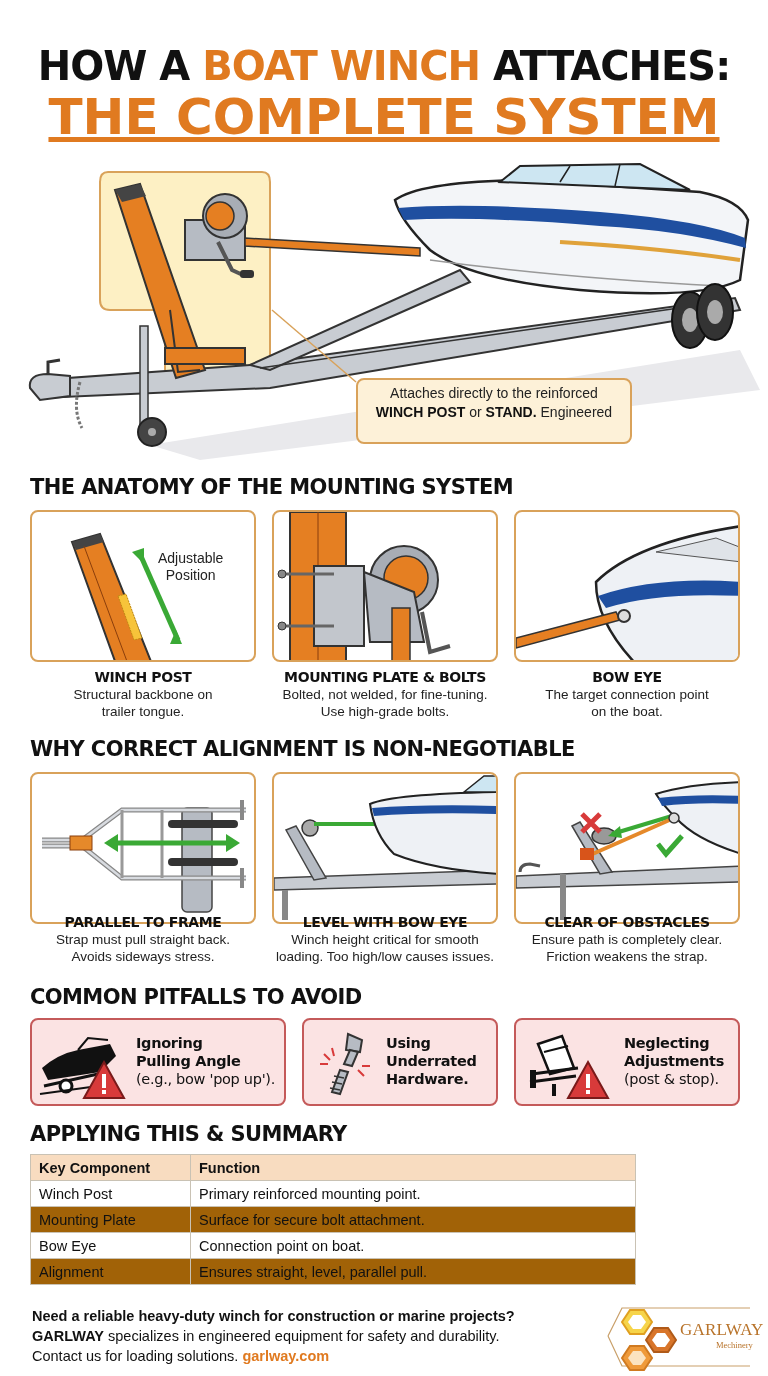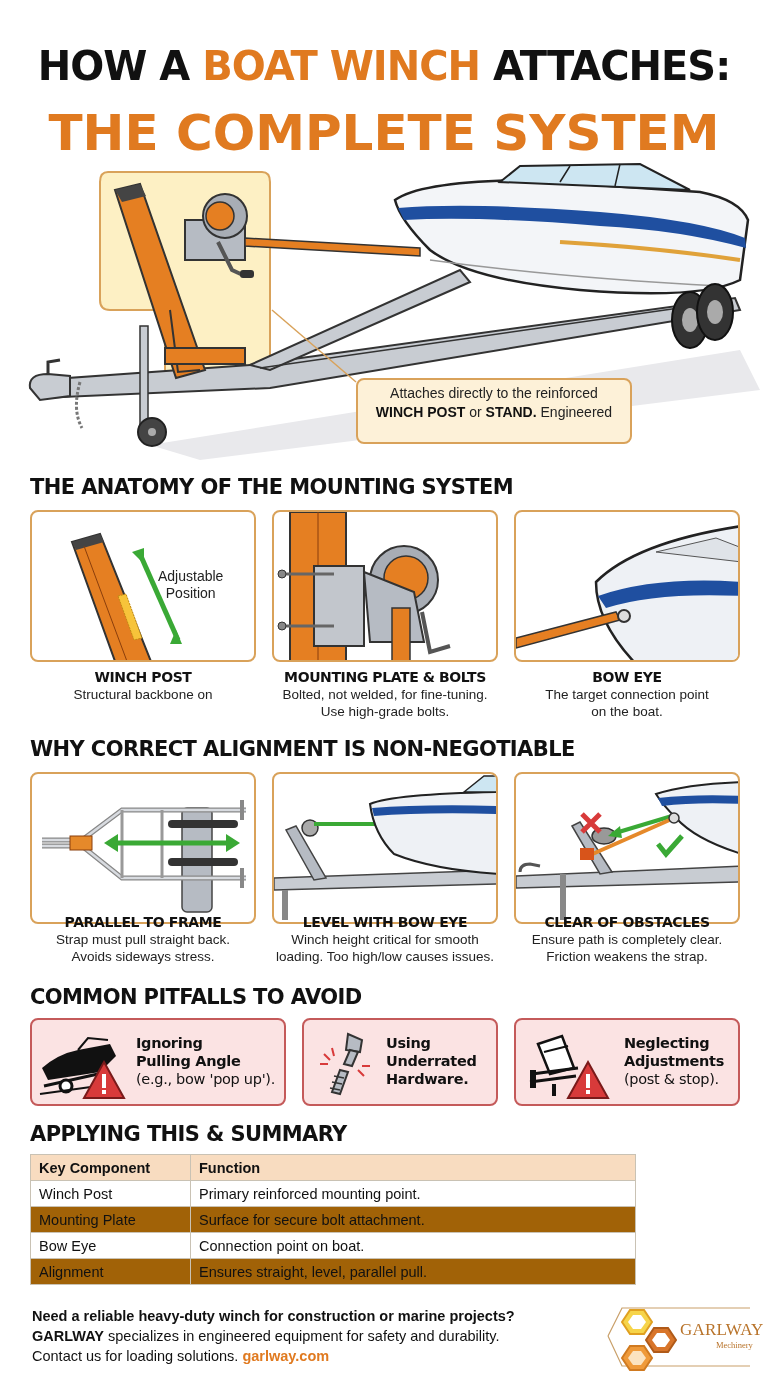--- a/index.html
+++ b/index.html
@@ -1,21 +1,21 @@
 <!DOCTYPE html>
 <html><head>
   <meta charset="utf-8">
   <style>
     * { box-sizing: border-box; margin: 0; padding: 0; }
     html, body { width: 768px; height: 1376px; background: #ffffff; overflow: hidden; }
     body { font-family: "Liberation Sans", "DejaVu Sans", sans-serif; color: #111; position: relative; }
 
     .title { position: absolute; left: 0; width: 768px; text-align: center; font-family: "DejaVu Sans", sans-serif; font-weight: bold; letter-spacing: -1px; margin-top: 8px; }
     .title.l1 { top: 35px; font-size: 40px; color: #111; }
-    .title.l2 { top: 96px; font-size: 50px; color: #e07a20; letter-spacing: 0px; }
+    .title.l2 { top: 80px; font-size: 50px; color: #e07a20; letter-spacing: 0px; text-decoration: underline; }
     .orange { color: #e07a20; }
 
     
     .hero { position: absolute; left: 0; top: 160px; width: 768px; height: 300px; }
     .hero svg { position: absolute; left: 0; top: 0; }
     .callout { position: absolute; left: 356px; top: 378px; width: 276px; height: 66px; background: #fdf1d8; border: 2px solid #d9a25a; border-radius: 8px; text-align: center; font-size: 14px; line-height: 19px; color: #222; padding-top: 4px; }
     .callout b { font-weight: bold; color: #111; }
 
     .section-h { position: absolute; left: 30px; font-family: "DejaVu Sans", sans-serif; font-weight: bold; font-size: 21px; letter-spacing: -0.6px; color: #111; }
 
@@ -109,21 +109,21 @@
 <div class="panel" style="left:30px; top:510px;">
   <svg width="226" height="152">
     <path d="M40 30 L68 22 L120 152 L84 152 Z" fill="#e57f22" stroke="#333" stroke-width="2"></path>
     <path d="M40 30 L68 22 L72 30 L44 38 Z" fill="#444"></path>
     <path d="M52 34 L96 152" stroke="#8a3e0c" stroke-width="1"></path>
     <path d="M86 84 L94 82 L110 126 L102 128 Z" fill="#f7c43a" stroke="#c28a14" stroke-width="1" stroke-dasharray="2 1"></path>
     <path d="M108 42 L146 128" stroke="#3aa935" stroke-width="5"></path>
     <path d="M100 40 L112 36 L112 52 Z" fill="#3aa935"></path>
     <path d="M150 132 L138 132 L144 118 Z" fill="#3aa935"></path>
   </svg>
-  <div style="position:absolute; left:126px; top:56px; text-align:center; font-size:14px; line-height:17px; color:#222;">
+  <div style="position:absolute; left:126px; top:38px; text-align:center; font-size:14px; line-height:17px; color:#222;">
     <div>Adjustable</div>
     <div>Position</div>
   </div>
 </div>
 <div class="panel" style="left:272px; top:510px;">
   <svg width="226" height="152">
     <rect x="16" y="0" width="56" height="152" fill="#e57f22" stroke="#333" stroke-width="2"></rect>
     <line x1="44" y1="0" x2="44" y2="152" stroke="#8a3e0c" stroke-width="1"></line>
     <rect x="40" y="54" width="50" height="80" fill="#c2c6cc" stroke="#333" stroke-width="2"></rect>
     <line x1="8" y1="62" x2="60" y2="62" stroke="#666" stroke-width="3"></line>
@@ -143,20 +143,21 @@
     <path d="M82 84 Q140 64 226 70 L226 84 Q140 80 90 96 Z" fill="#1f4fa0"></path>
     <path d="M140 40 L200 26 L226 36 L226 50 Z" fill="#dfe3e8" stroke="#555" stroke-width="1"></path>
     <path d="M0 126 L100 100 L104 108 L0 136 Z" fill="#e57f22" stroke="#333" stroke-width="1.5"></path>
     <circle cx="108" cy="104" r="6" fill="#ddd" stroke="#333" stroke-width="2"></circle>
   </svg>
 </div>
 
 <div class="cap" style="left:15px; top:668px;">
   <div class="t">WINCH POST</div>
   <div class="d">Structural backbone on</div>
+  <div class="d">trailer tongue.</div>
 </div>
 <div class="cap" style="left:257px; top:668px;">
   <div class="t">MOUNTING PLATE &amp; BOLTS</div>
   <div class="d">Bolted, not welded, for fine-tuning.</div>
   <div class="d">Use high-grade bolts.</div>
 </div>
 <div class="cap" style="left:499px; top:668px;">
   <div class="t">BOW EYE</div>
   <div class="d">The target connection point</div>
   <div class="d">on the boat.</div>

